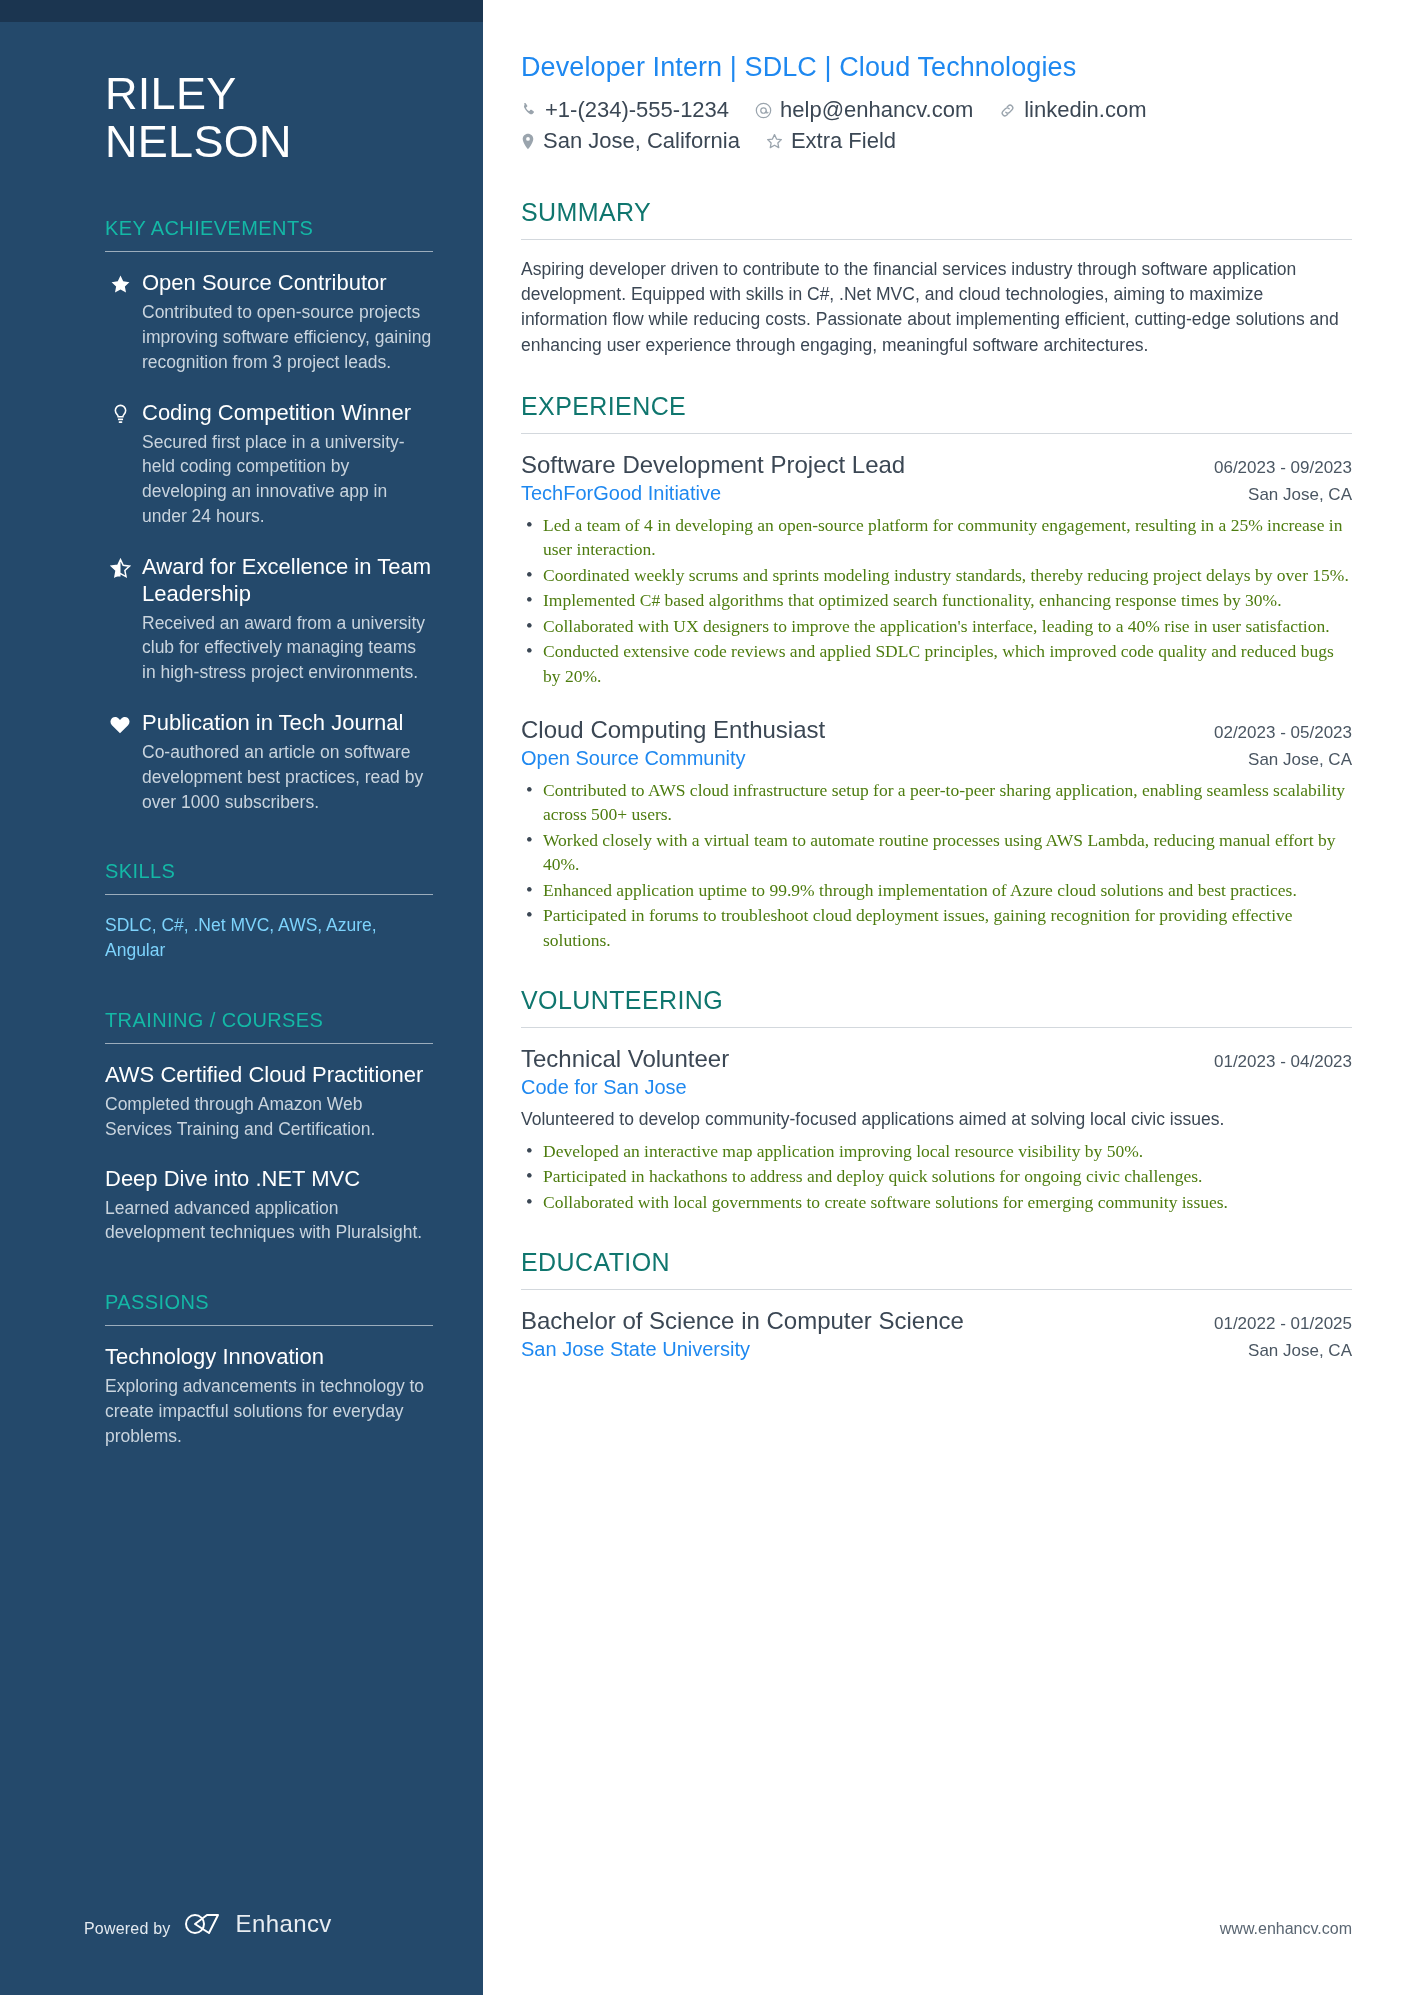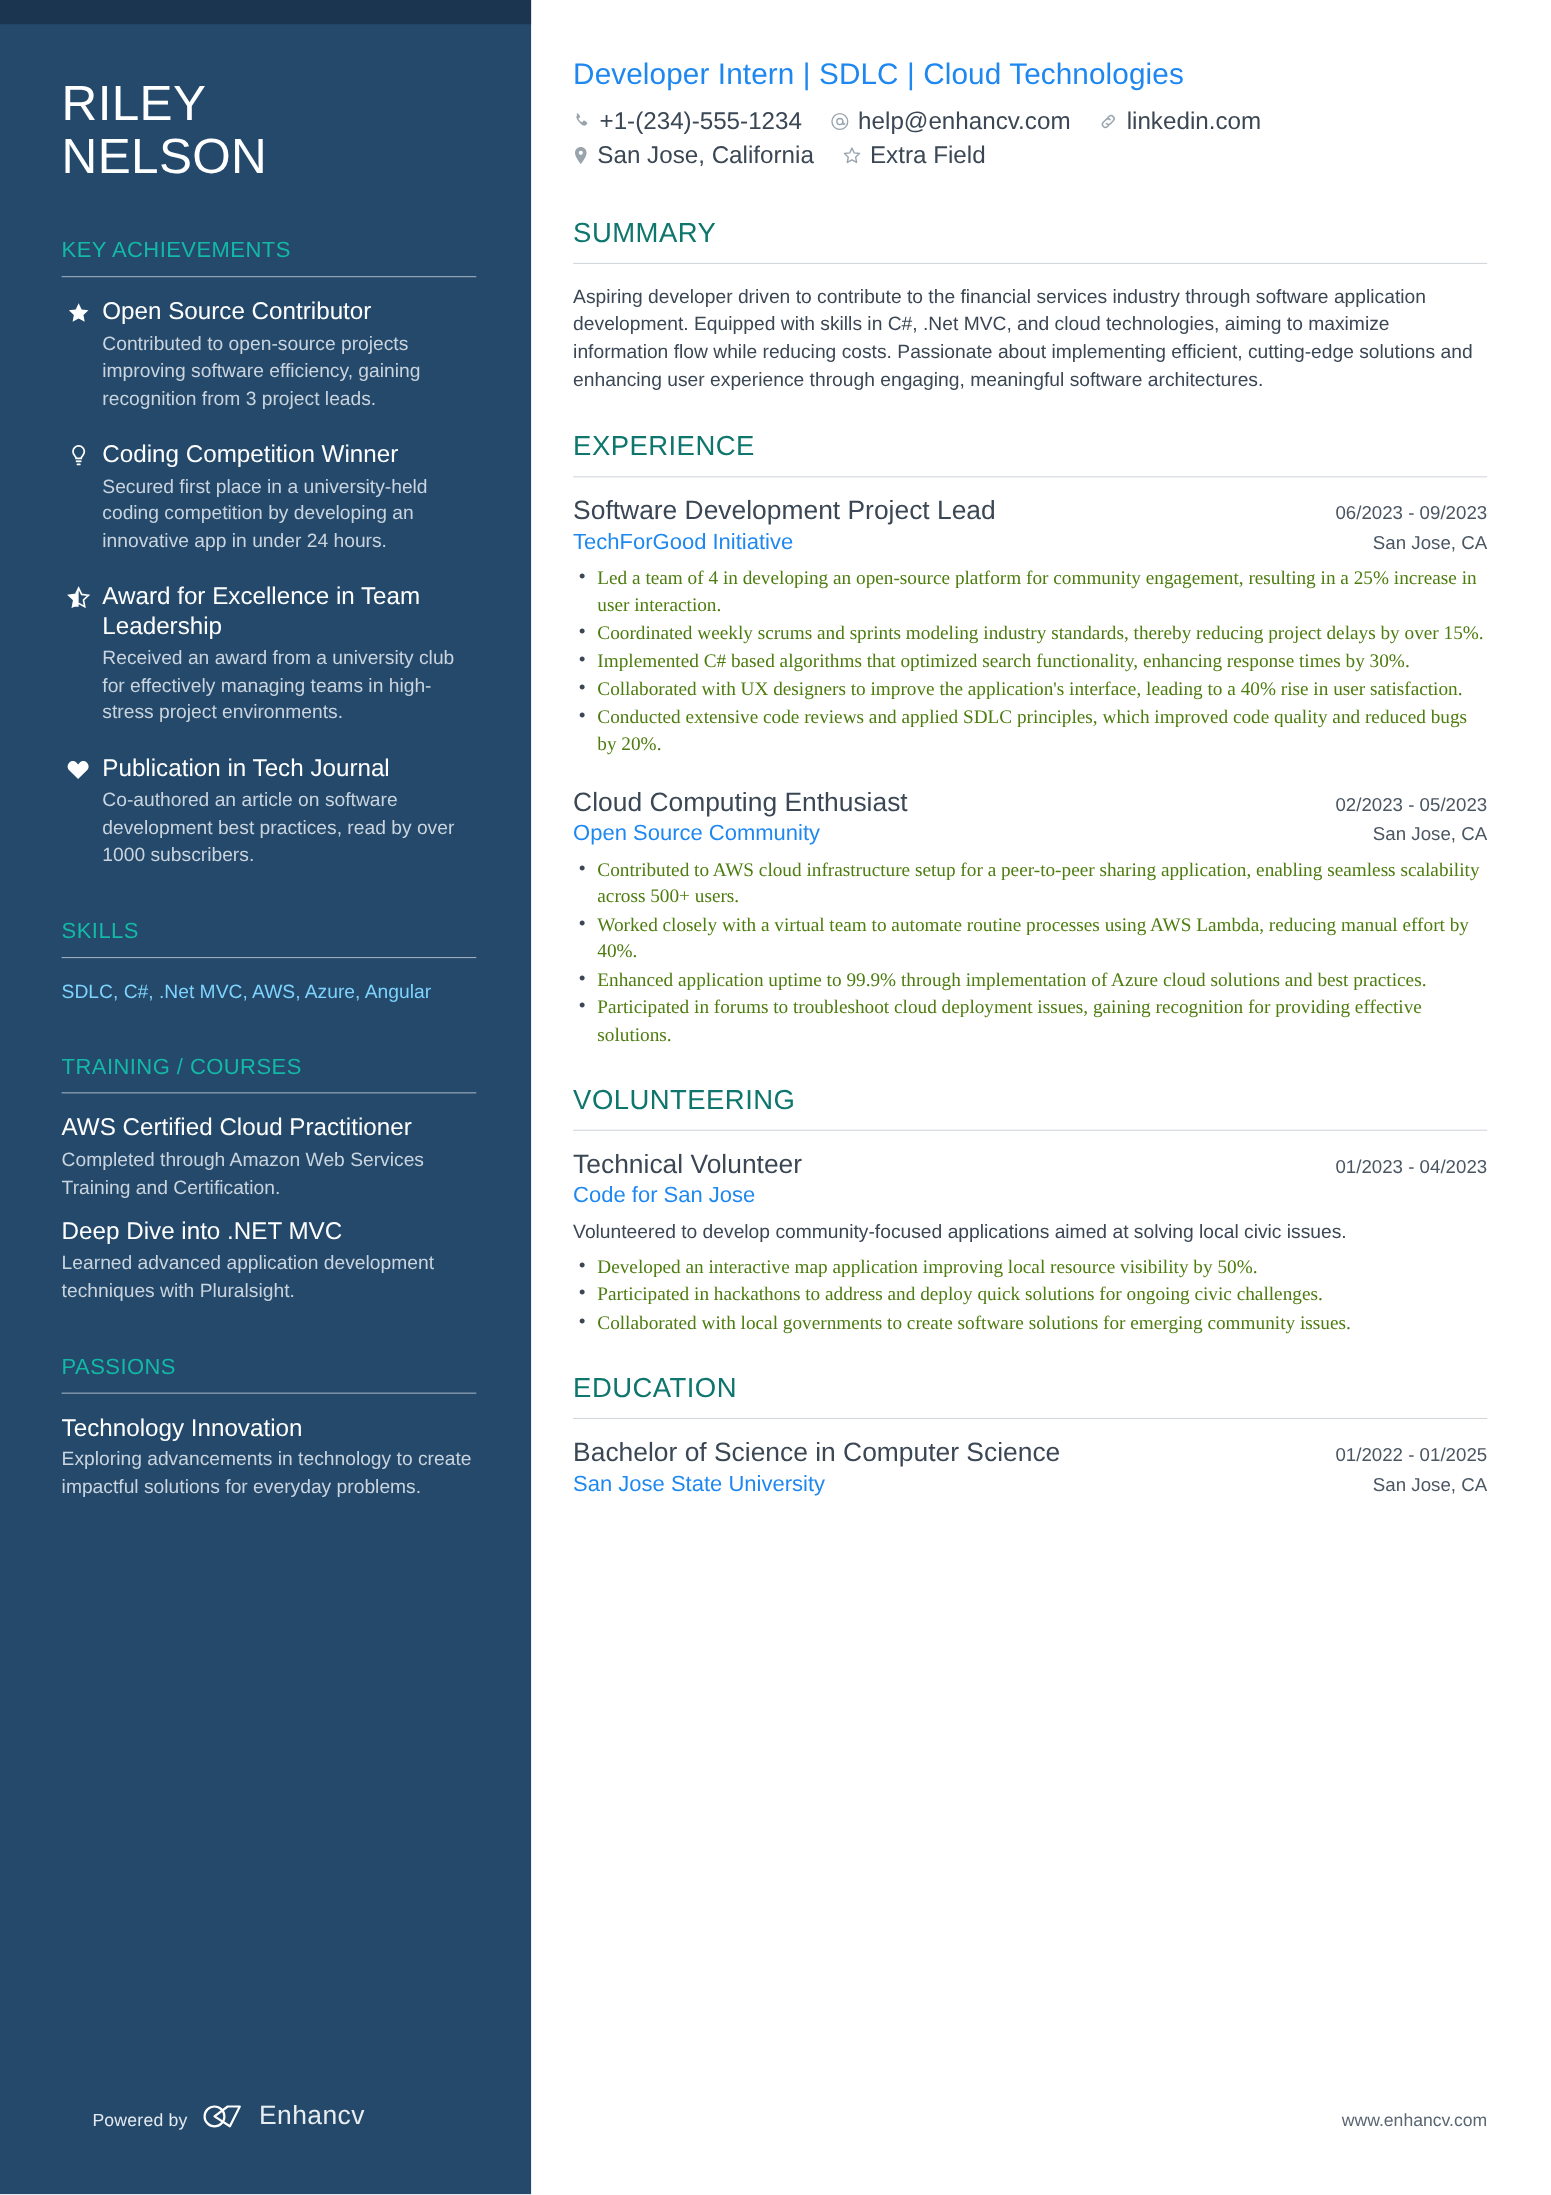--- a/index.html
+++ b/index.html
@@ -28,21 +28,21 @@
     color: #ffffff;
     position: relative;
     padding: 0 0 0 0;
   }
   .sidebar-topbar {
     height: 22px;
     background: #1b3550;
     width: 100%;
   }
   .sidebar-inner {
-    padding: 48px 50px 0 56px;
+    padding: 48px 50px 0 105px;
   }
 
   .cand-name {
     font-size: 45px;
     font-weight: 400;
     line-height: 1.06;
     letter-spacing: 0.3px;
     color: #ffffff;
     margin-bottom: 6px;
   }
@@ -94,21 +94,21 @@
     line-height: 1.42;
     color: #c9d4de;
   }
 
   .skills-text {
     font-size: 17.5px;
     line-height: 1.42;
     color: #7dd3fc;
   }
 
-  .course { margin-bottom: 14px; }
+  .course { margin-bottom: 24px; }
   .course:last-child { margin-bottom: 0; }
   .course-title {
     font-size: 22px;
     line-height: 1.22;
     color: #ffffff;
     margin-bottom: 3px;
   }
   .course-desc {
     font-size: 17.5px;
     line-height: 1.42;

